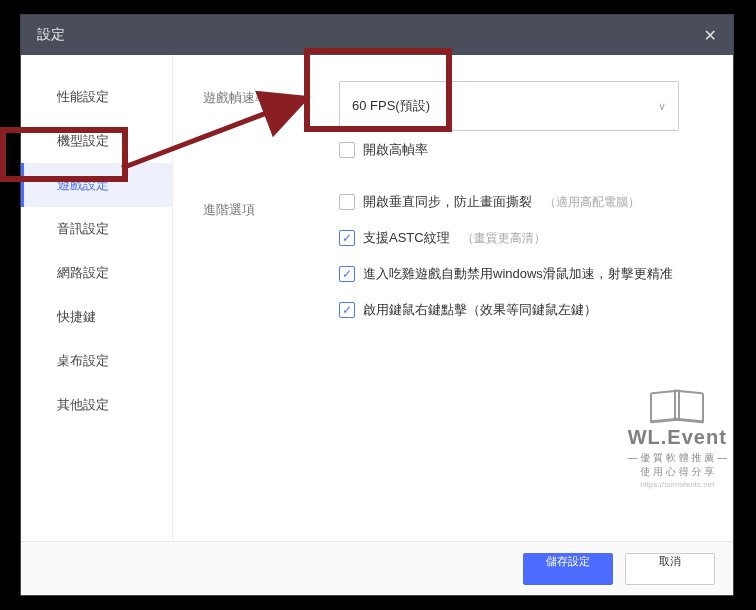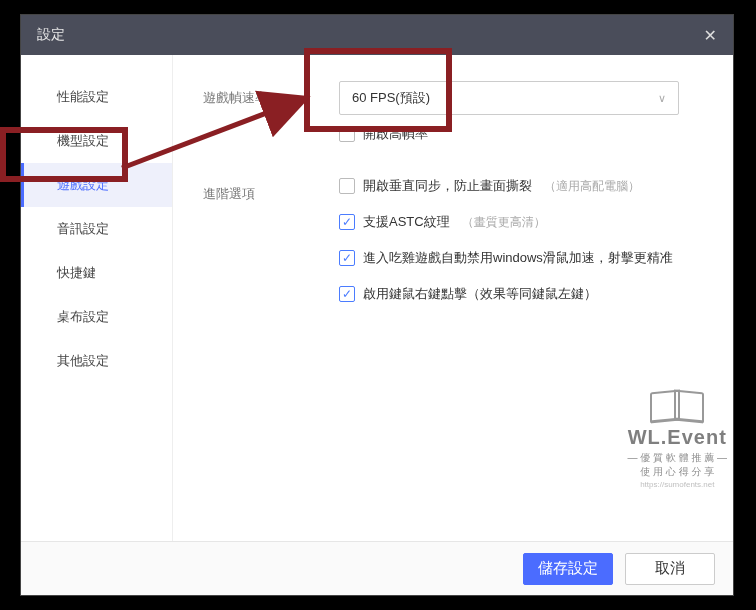--- a/index.html
+++ b/index.html
@@ -73,21 +73,21 @@
   }
   .row-label {
     width: 92px;
     font-size: 13px;
     color: #777;
     padding-top: 8px;
   }
   .row-body { flex: 1; }
   .select {
     width: 340px;
-    height: 34px;
+    height: 50px;
     border: 1px solid #ccc;
     border-radius: 2px;
     background: #fff;
     display: flex;
     align-items: center;
     justify-content: space-between;
     padding: 8px 12px;
     font-size: 13px;
     color: #333;
     cursor: pointer;
@@ -138,23 +138,23 @@
     display: flex;
     align-items: center;
     justify-content: flex-end;
     gap: 12px;
     padding-right: 18px;
   }
   .btn {
     min-width: 90px;
     height: 32px;
     border-radius: 2px;
-    font-size: 15px;
+    font-size: 11px;
     display: inline-flex;
-    align-items: center;
+    align-items: flex-start;
     justify-content: center;
     cursor: pointer;
   }
   .btn-primary { background: #4b6cff; color: #fff; border: 1px solid #4b6cff; }
   .btn-default { background: #fff; color: #333; border: 1px solid #ccc; }
   .watermark {
     position: absolute;
     right: 6px; bottom: 51px;
     text-align: center;
     color: #666;
@@ -191,20 +191,23 @@
           <span>性能設定</span>
         </div>
       <div class="sidebar-item">
           <span>機型設定</span>
         </div>
       <div class="sidebar-item active">
           <span>遊戲設定</span>
         </div>
       <div class="sidebar-item">
           <span>音訊設定</span>
+        </div>
+      <div class="sidebar-item">
+          <span>網路設定</span>
         </div>
       <div class="sidebar-item">
           <span>快捷鍵</span>
         </div>
       <div class="sidebar-item">
           <span>桌布設定</span>
         </div>
       <div class="sidebar-item">
           <span>其他設定</span>
         </div>

